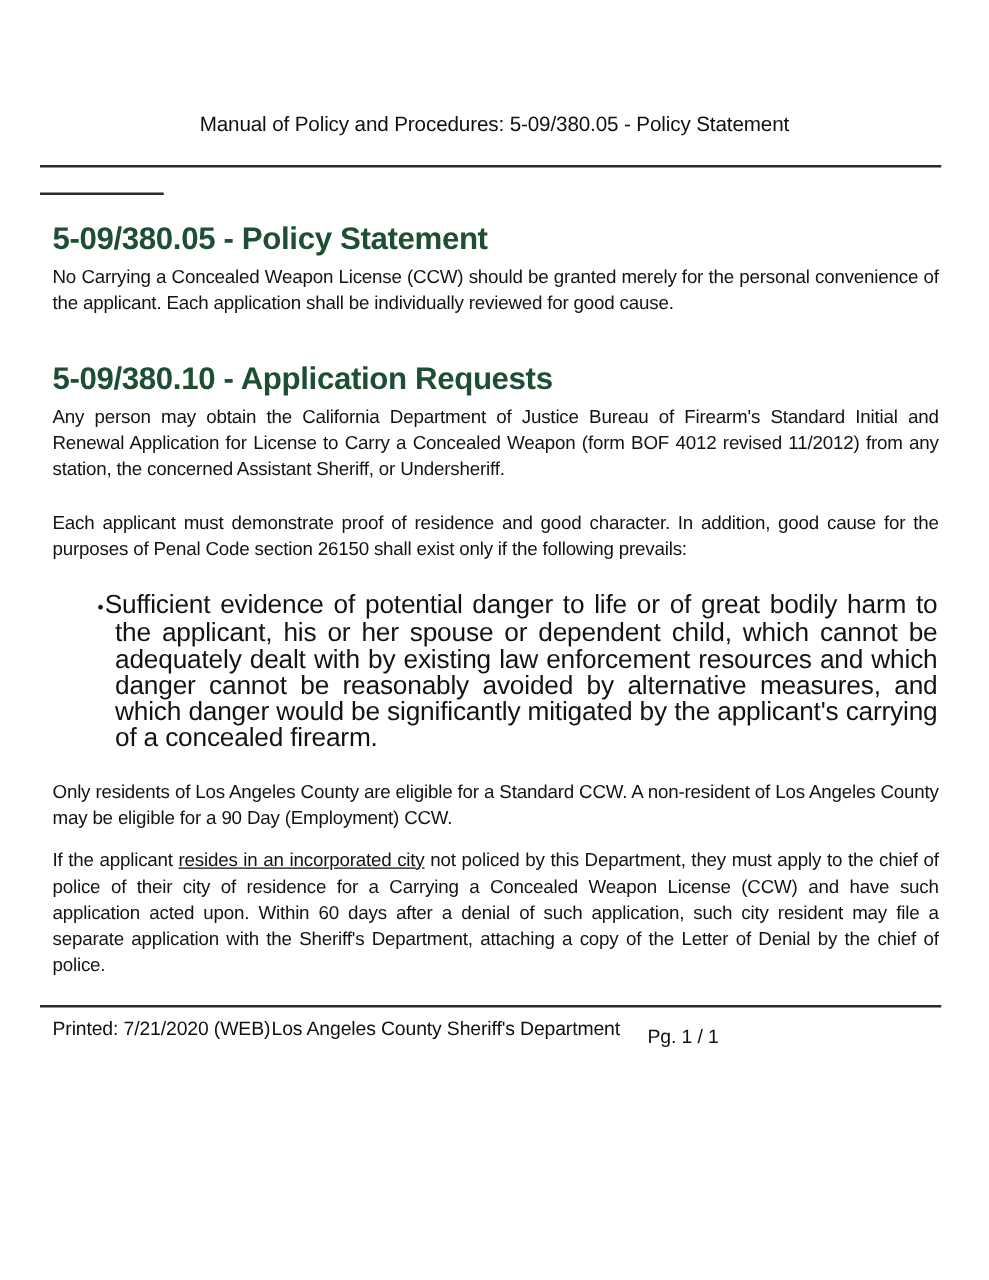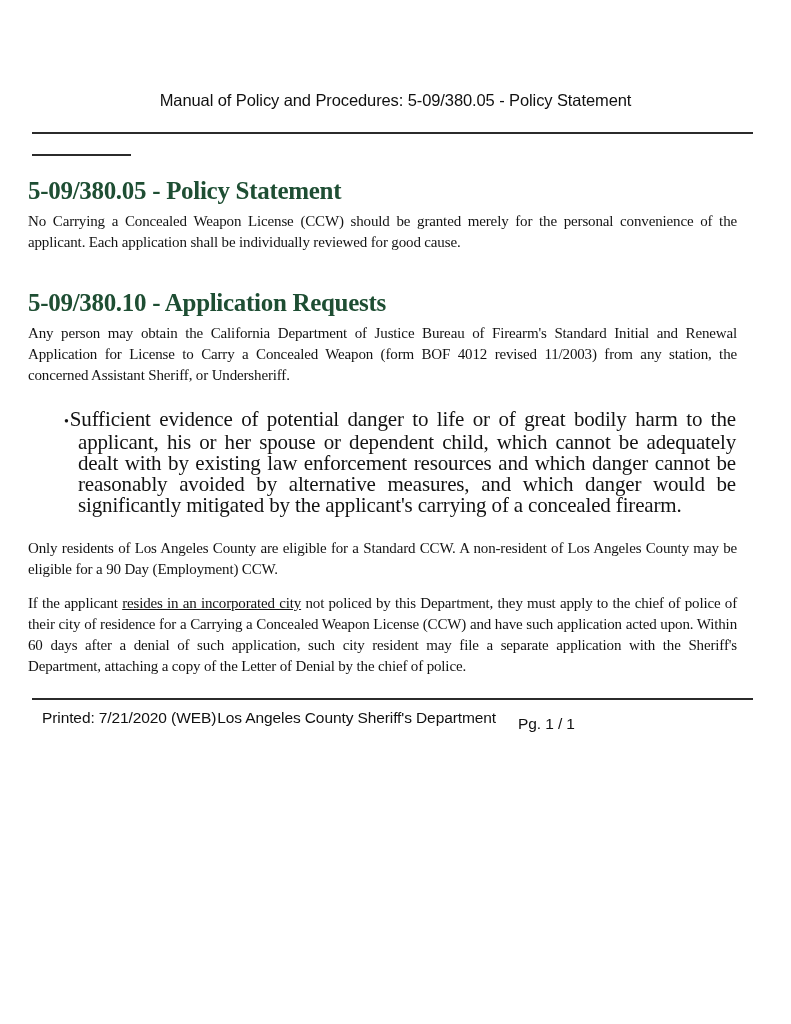--- a/index.html
+++ b/index.html
@@ -28,23 +28,22 @@
     border-top: 2px solid #2b2b2b;
     margin-left: 32px;
     width: 721px;
   }
   .rule-top { margin-top: 21px; }
   .rule-short {
     margin-top: 20px;
     width: 99px;
   }
   .content {
-    margin-left: 28px;
+    margin-left: 42px;
     width: 709px;
-    font-family: Liberation Serif, serif;
   }
   .section-heading {
     font-size: 25px;
     font-weight: bold;
     letter-spacing: -0.3px;
     line-height: 28px;
     margin-top: 21px;
   }
   .section-heading.second { margin-top: 36px; }
   .body-paragraph {
@@ -101,22 +100,23 @@
   <hr class="rule rule-short">
 
   <div class="content">
 
     <div class="section-heading" style="color: rgb(30, 78, 51);">5-09/380.05 - Policy Statement</div>
 
     <p class="body-paragraph">No Carrying a Concealed Weapon License (CCW) should be granted merely for the personal convenience of the applicant.  Each application shall be individually reviewed for good cause.</p>
 
     <div class="section-heading second" style="color: rgb(30, 78, 51);">5-09/380.10 - Application Requests</div>
 
-    <p class="body-paragraph">Any person may obtain the California Department of Justice Bureau of Firearm's Standard Initial and Renewal Application for License to Carry a Concealed Weapon (form BOF 4012 revised 11/2003) from any station, the concerned Assistant Sheriff, or Undersheriff.</p>
+    <p class="body-paragraph">Any person may obtain the California Department of Justice Bureau of Firearm's Standard Initial and Renewal Application for License to Carry a Concealed Weapon (form BOF 4012 revised 11/2012) from any station, the concerned Assistant Sheriff, or Undersheriff.</p>
 
+    <p class="body-paragraph spaced">Each applicant must demonstrate proof of residence and good character.  In addition, good cause for the purposes of Penal Code section 26150 shall exist only if the following prevails:</p>
 
     <ul class="bullet-list">
       <li class="bullet-item">Sufficient evidence of potential danger to life or of great bodily harm to the applicant, his or her spouse or dependent child, which cannot be adequately dealt with by existing law enforcement resources and which danger cannot be reasonably avoided by alternative measures, and which danger would be significantly mitigated by the applicant's carrying of a concealed firearm.</li>
     </ul>
 
 
     <p class="body-paragraph spaced">Only residents of Los Angeles County are eligible for a Standard CCW.  A non-resident of Los Angeles County may be eligible for a 90 Day (Employment) CCW.</p>
 
     <p class="body-paragraph" style="margin-top: 13px;"><span>If the applicant </span><span class="underlined-phrase">resides in an incorporated city</span><span> not policed by this Department, they must apply to the chief of police of their city of residence for a Carrying a Concealed Weapon License (CCW) and have such application acted upon.  Within 60 days after a denial of such application, such city resident may file a separate application with the Sheriff's Department, attaching a copy of the Letter of Denial by the chief of police.</span></p>
   </div>

